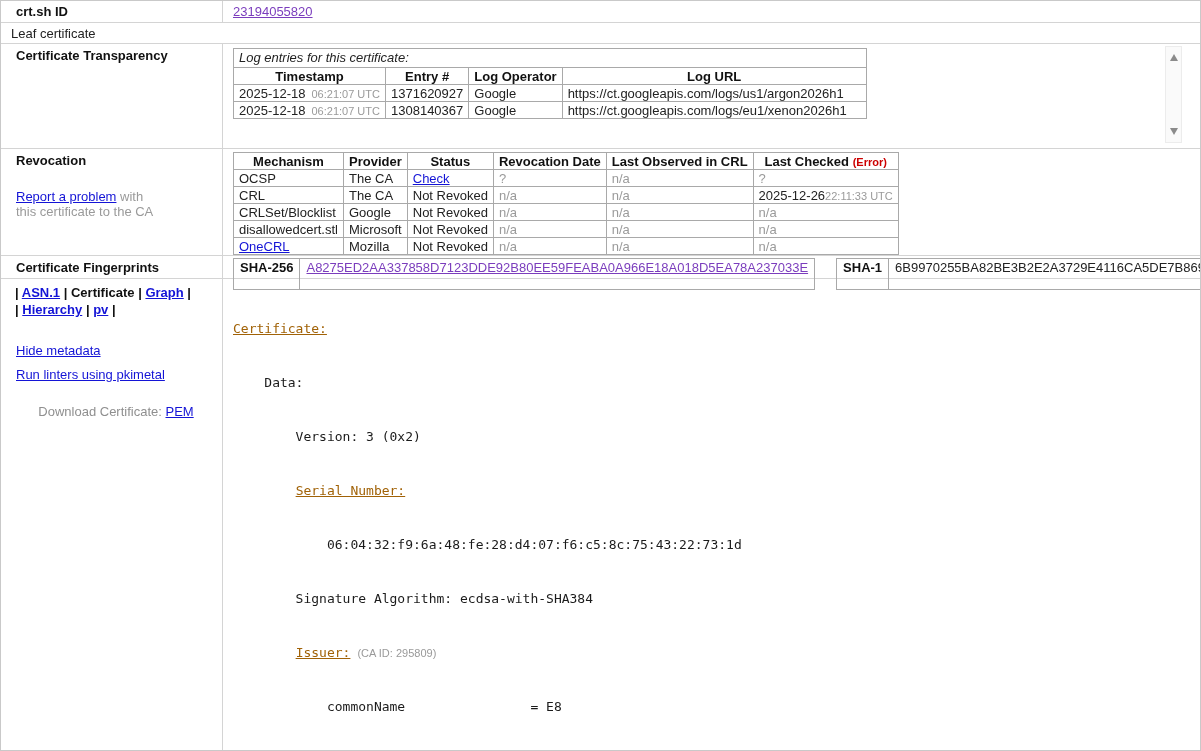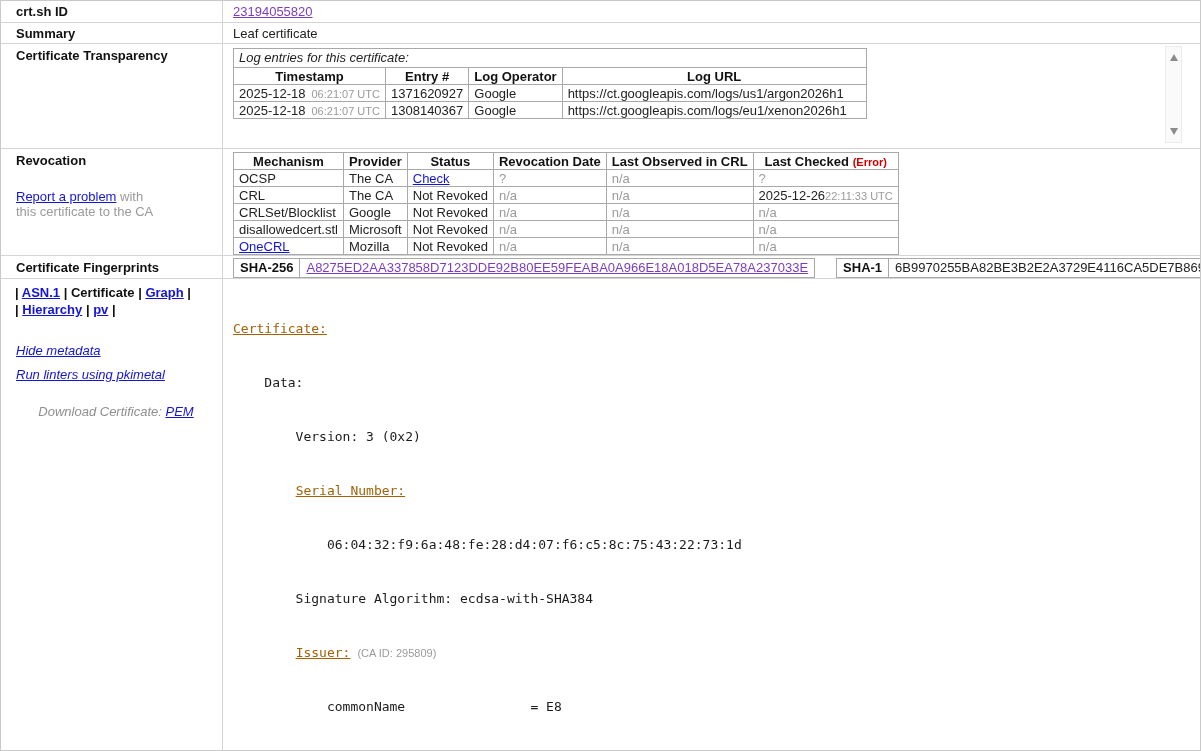--- a/index.html
+++ b/index.html
@@ -44,26 +44,26 @@
   .sb-down { bottom:7px; border-top:7px solid #8b8b8b; }
 
   
   .rev-note { margin-top:21px; color:#9a9a9a; line-height:15px; }
   td.mech { width:108px; } td.prov { width:60px; } td.stat { width:84px; } td.rdate { width:103px; } td.lobs { width:136px; } td.lchk { width:144px; }
   .lc-flex { display:flex; justify-content:space-between; align-items:baseline; }
 
   
   .fp-cell { display:flex; gap:21px; padding:2px 0 0 10px; }
   .fp-table { display:inline-flex; }
-  .fp-k, .fp-v { border:1px solid #a9a9a9; padding:1px 6px 2px 6px; height:20px; white-space:nowrap; }
+  .fp-k, .fp-v { border:1px solid #a9a9a9; padding:1px 6px 2px 6px; height:32px; white-space:nowrap; }
   .fp-k { font-weight:bold; border-right:none; color:#111; }
 
   
   .nav-block { padding:1px 0 0 0; font-weight:bold; line-height:17px; color:#111; }
-  .nav-links-gap { margin-top:25px;font-style:italic; }
+  .nav-links-gap { margin-top:25px; }
   .nav-link-line { line-height:15px; margin-bottom:9px; font-weight:normal; }
   .dl-line { margin-top:22px; color:#8f8f8f; font-weight:normal;text-align:center; }
 
   
   .cert-cell { padding:5px 0 0 10px; }
   .cert { font-family:"DejaVu Sans Mono","Liberation Mono",monospace; font-size:13px; line-height:18px; white-space:pre; color:#1b1b1b; }
   .cert a { color:#a16207;margin-top:42px; }
   .caid { font-family:"Liberation Sans",sans-serif; font-size:11px; color:#9a9a9a; margin-left:7px; }
 </style>
 </head>
@@ -74,23 +74,20 @@
   <div class="row r1">
     <div class="label-cell row-inner">
       <span class="label">crt.sh ID</span>
     </div>
     <div class="value-cell row-inner">
       <a class="visited">23194055820</a>
     </div>
   </div>
 
   <div class="row r2">
-    <div class="label-cell row-inner">
-      <span class="label">Summary</span>
-    </div>
     <div class="value-cell row-inner">
       <span>Leaf certificate</span>
     </div>
   </div>
 
   <div class="row r3">
     <div class="label-cell">
       <span class="label">Certificate Transparency</span>
     </div>
     <div class="value-cell ct-cell">

